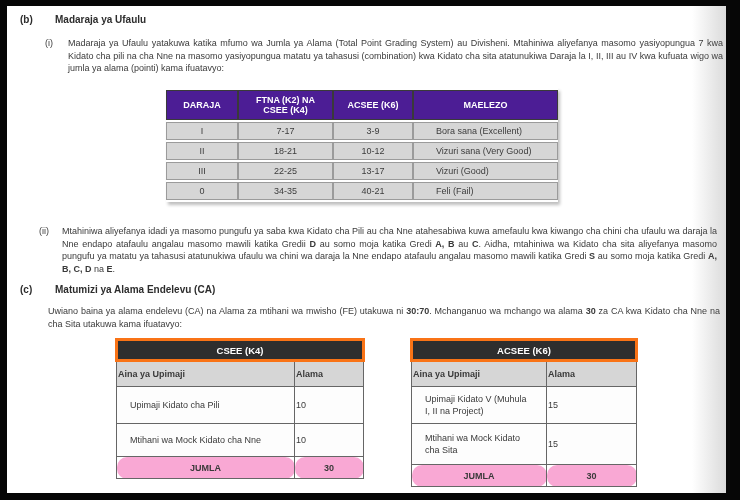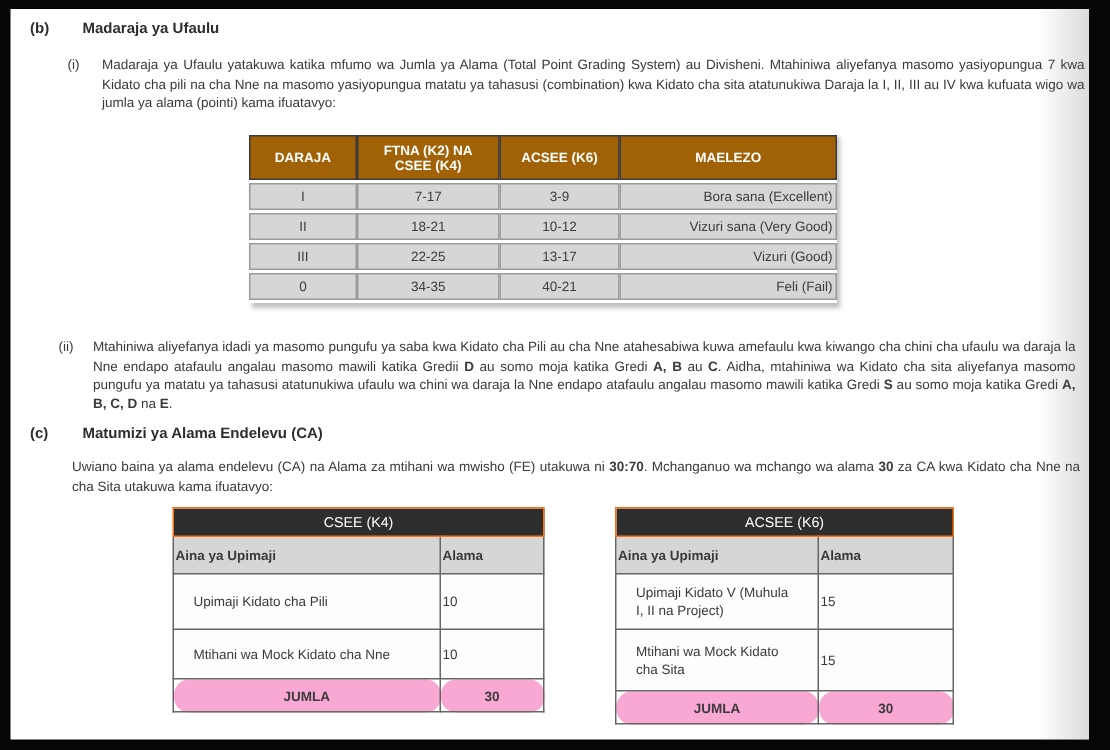--- a/index.html
+++ b/index.html
@@ -35,43 +35,43 @@
     position:absolute;left:159px;top:82px;width:392px;
     border-collapse:separate;border-spacing:0 2px;
     font-size:9px;table-layout:fixed;
     box-shadow:2px 3px 3px rgba(0,0,0,0.25);
   }
   table.grading col.c0{width:72px;}
   table.grading col.c1{width:95px;}
   table.grading col.c2{width:80px;}
   table.grading col.c3{width:145px;}
   table.grading th{
-    background:#a16207;color:#fff;font-weight:bold;
+    background:#4c1d95;color:#fff;font-weight:bold;
     height:26px;padding:1px 6px;text-align:center;vertical-align:middle;
     border:1px solid #3a3a3a;
   }
   table.grading td{
     background:#d6d6d6;border:1px solid #9b9b9b;
     height:14px;padding:1px 2px;text-align:center;vertical-align:middle;
     color:#3c3c3c;
   }
-  table.grading td.desc{text-align:right;padding-left:22px;margin-left:48px;}
+  table.grading td.desc{text-align:left;padding-left:22px;margin-left:48px;}
 
   
   table.ca{
     position:absolute;border-collapse:collapse;font-size:9px;
     table-layout:fixed;color:#3a3a3a;
   }
   table.ca.csee{left:108px;top:332px;width:247px;}
   table.ca.acsee{left:403px;top:332px;width:225px;}
   table.ca.csee col.a{width:178px;}  table.ca.csee col.b{width:69px;}
   table.ca.acsee col.a{width:135px;} table.ca.acsee col.b{width:90px;}
   table.ca th.title{
-    background:#2e2e2e;color:#fff;font-weight:normal;height:16px;
-    text-align:center;border:1px solid #f97316;font-size:9.5px;
+    background:#2e2e2e;color:#fff;font-weight:bold;height:16px;
+    text-align:center;border:3px solid #f97316;font-size:9.5px;
   }
   table.ca td{border:1px solid #666;vertical-align:middle;background:#fdfdfd;}
   table.ca tr.colhead td{
     background:#d6d6d6;font-weight:bold;height:22px;
   }
   table.ca td.aina{text-align:left;padding:2px 16px 2px 13px;line-height:12px;}
   table.ca td.alama{text-align:left;}
   table.ca tr.r1 td{height:32px;}
   table.ca tr.r2 td{height:36px;}
   table.ca tr.r3 td{height:28px;}

